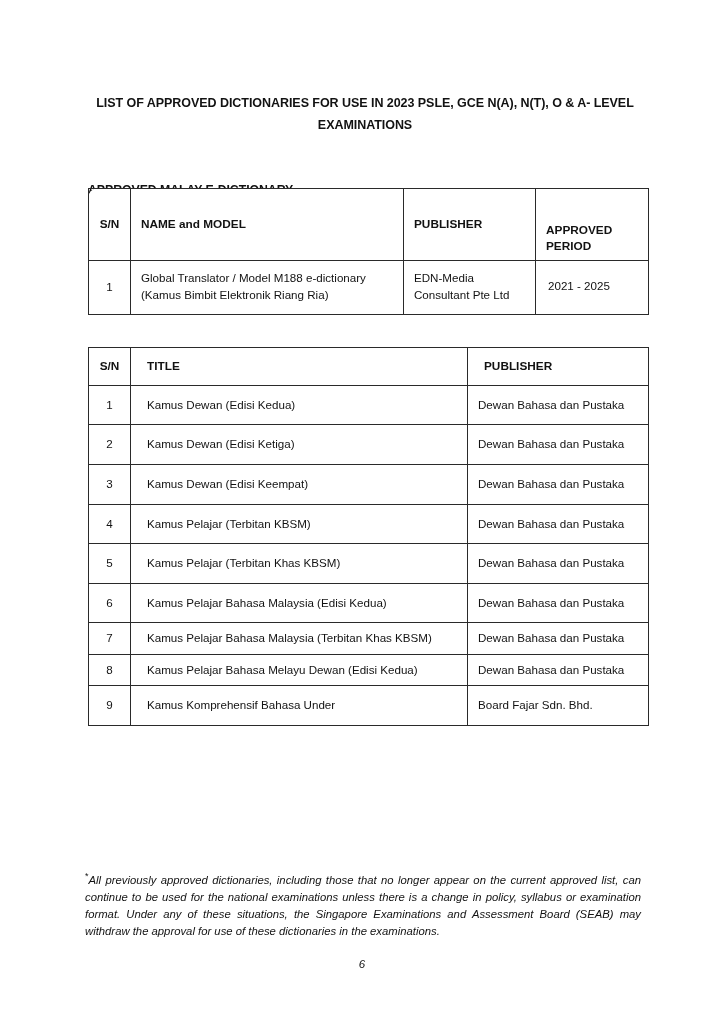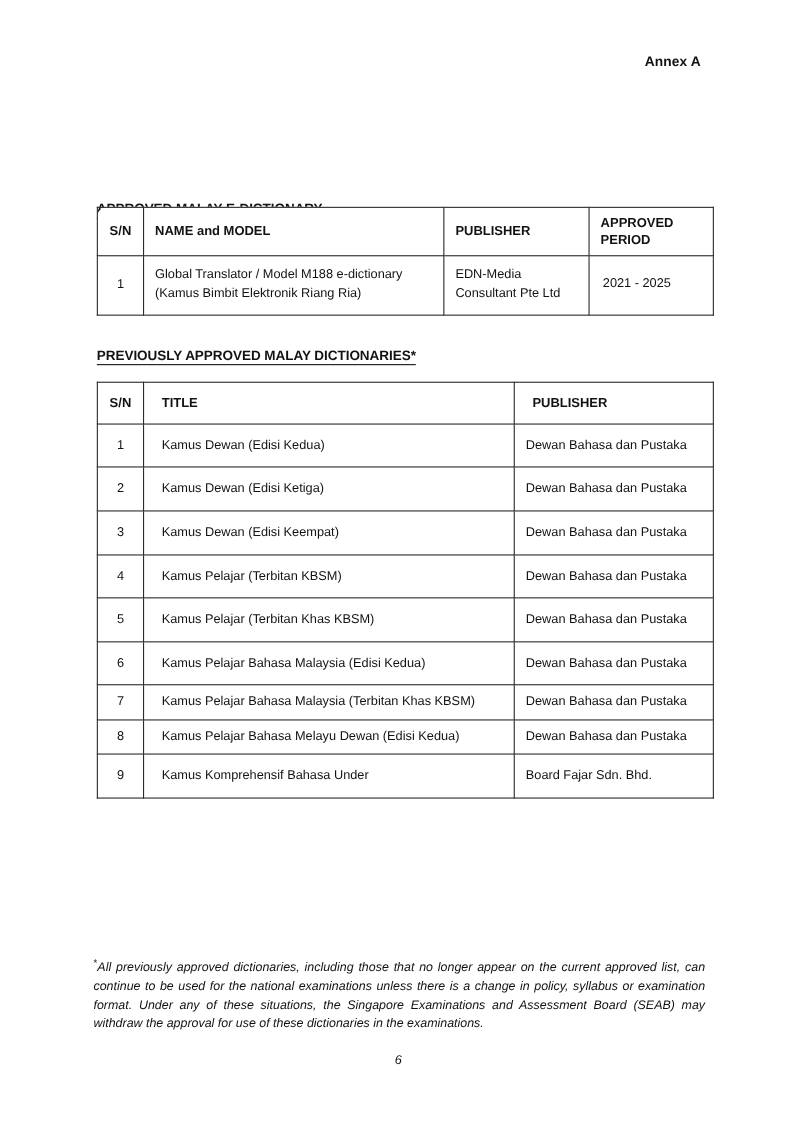--- a/index.html
+++ b/index.html
@@ -100,21 +100,21 @@
   
   #table-edictionary { top: 188px; }
   #table-edictionary col.c-sn   { width: 42px; }
   #table-edictionary col.c-name { width: 273px; }
   #table-edictionary col.c-pub  { width: 132px; }
   #table-edictionary col.c-per  { width: 113px; }
   #table-edictionary thead th .cell { padding-top: 6px; padding-bottom: 6px; }
   #table-edictionary tbody td .cell { padding-top: 9px; padding-bottom: 10px; }
   #table-edictionary tbody td.pub .cell,
   #table-edictionary tbody td.per .cell { padding-top: 8px; }
-  #table-edictionary thead th.per .cell { line-height: 1.33; }
+  #table-edictionary thead th.per .cell { line-height: 1.33; margin-top: 28px; }
   #table-edictionary tbody td.per .cell { padding-left: 12px; }
   #table-edictionary tbody td.name .cell { line-height: 1.45; }
 
   
   #table-previous { top: 347px; }
   #table-previous col.c-sn    { width: 42px; }
   #table-previous col.c-title { width: 337px; }
   #table-previous col.c-pub   { width: 181px; }
   #table-previous thead th .cell { padding: 10px 9px 10px 16px; }
   #table-previous thead th.sn .cell { padding-left: 0; padding-right: 0; }
@@ -151,22 +151,25 @@
     text-align: center;
     font-size: 11.5px;
     font-style: italic;
   }
 </style>
 </head>
 <body>
 
 <div class="page">
 
-  <div class="annex-label">Annex A</div>
-
+
+  <div class="doc-title">
+    <span>LIST OF APPROVED DICTIONARIES FOR USE IN 2023 PSLE, GCE N(A), N(T), O &amp; A-</span>
+    <span>LEVEL EXAMINATIONS</span>
+  </div>
 
   <div class="section-heading section-heading-1">
     <span class="u">APPROVED MALAY E-DICTIONARY</span>
   </div>
 
   <table class="doc-table" id="table-edictionary">
     <colgroup>
       <col class="c-sn">
         <col class="c-name">
         <col class="c-pub">
@@ -202,23 +205,20 @@
         <td class="pub">
           <div class="cell">EDN-Media Consultant Pte Ltd</div>
         </td>
         <td class="per">
           <div class="cell">2021 - 2025</div>
         </td>
       </tr>
     </tbody>
   </table>
 
-  <div class="section-heading section-heading-2">
-    <span class="u">PREVIOUSLY APPROVED MALAY DICTIONARIES*</span>
-  </div>
 
   <table class="doc-table" id="table-previous">
     <colgroup>
       <col class="c-sn">
         <col class="c-title">
         <col class="c-pub">
     </colgroup>
     <thead>
       <tr>
         <th class="sn">

